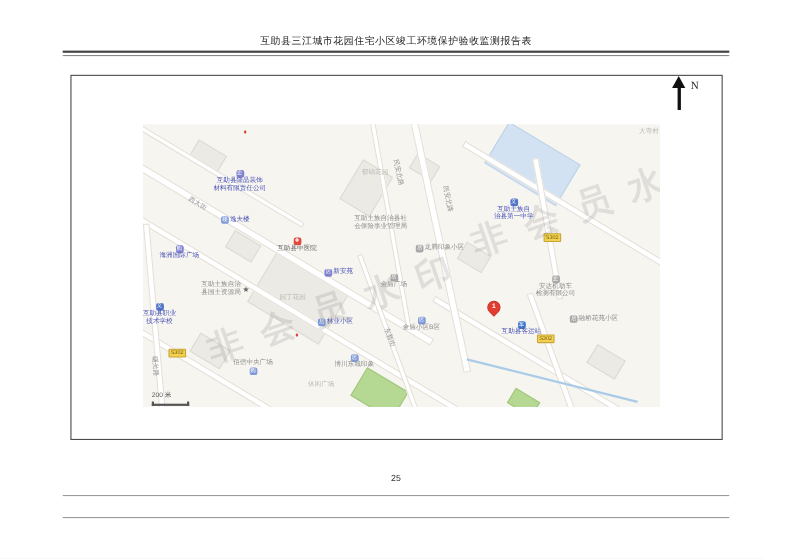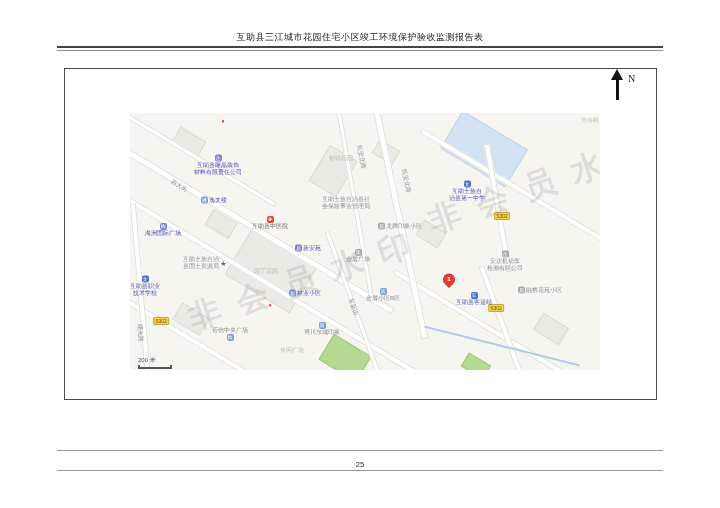--- a/index.html
+++ b/index.html
@@ -5,21 +5,21 @@
   html,body{margin:0;padding:0;}
   body{width:720px;height:508px;background:#e9e9e9;font-family:"Liberation Sans",sans-serif;}
   .page{position:relative;width:720px;height:508px;background:#ffffff;overflow:hidden;margin:0 auto;}
   
   .hdr-title{position:absolute;top:31px;left:0;width:720px;text-align:center;font-size:9px;color:#222;letter-spacing:.5px;}
   .rule{position:absolute;left:57px;width:606px;background:#444;}
   .rule.thick{top:46px;height:2px;}
   .rule.thin{top:50px;height:1px;background:#8a8a8a;}
   .rule.f1{top:450px;height:1px;background:#9a9a9a;}
   .rule.f2{top:470px;height:1px;background:#9a9a9a;}
-  .pagenum{position:absolute;top:460px;left:0;width:720px;text-align:center;font-size:8px;color:#333;}
+  .pagenum{position:absolute;top:430px;left:0;width:720px;text-align:center;font-size:8px;color:#333;}
   
   .frame{position:absolute;left:64px;top:68px;width:591px;height:330px;border:1px solid #4a4a4a;background:#fff;}
   .caption{position:absolute;top:409px;left:0;width:720px;text-align:center;font-size:11px;font-weight:bold;color:#1d1d1d;letter-spacing:1px;}
   
   .c-shaft{position:absolute;left:616px;top:79px;width:3px;height:21px;background:#111;}
   .c-head{position:absolute;left:611px;top:69px;width:0;height:0;border-left:6px solid transparent;border-right:6px solid transparent;border-bottom:11px solid #111;}
   .c-n{position:absolute;left:628px;top:73px;font-size:10px;color:#222;font-family:"Liberation Serif",serif;}
   
   .map{position:absolute;left:130px;top:113px;width:470px;height:257px;background:var(--map-bg,#f7f5f0);overflow:hidden;}
   .bld{position:absolute;z-index:1;}

